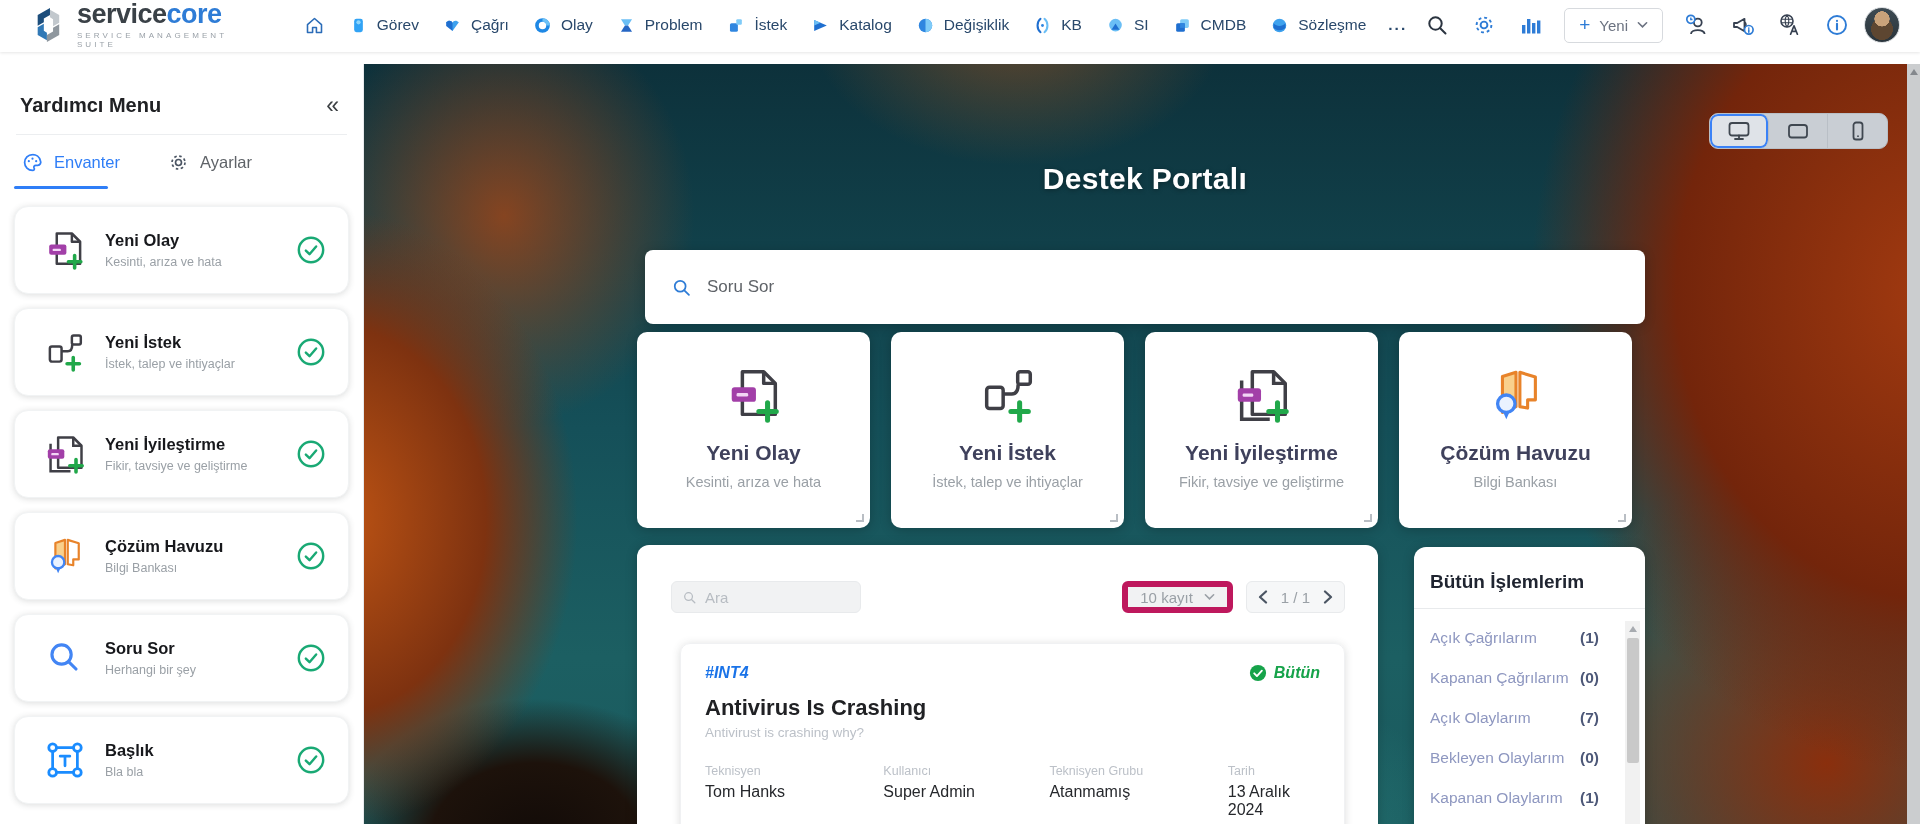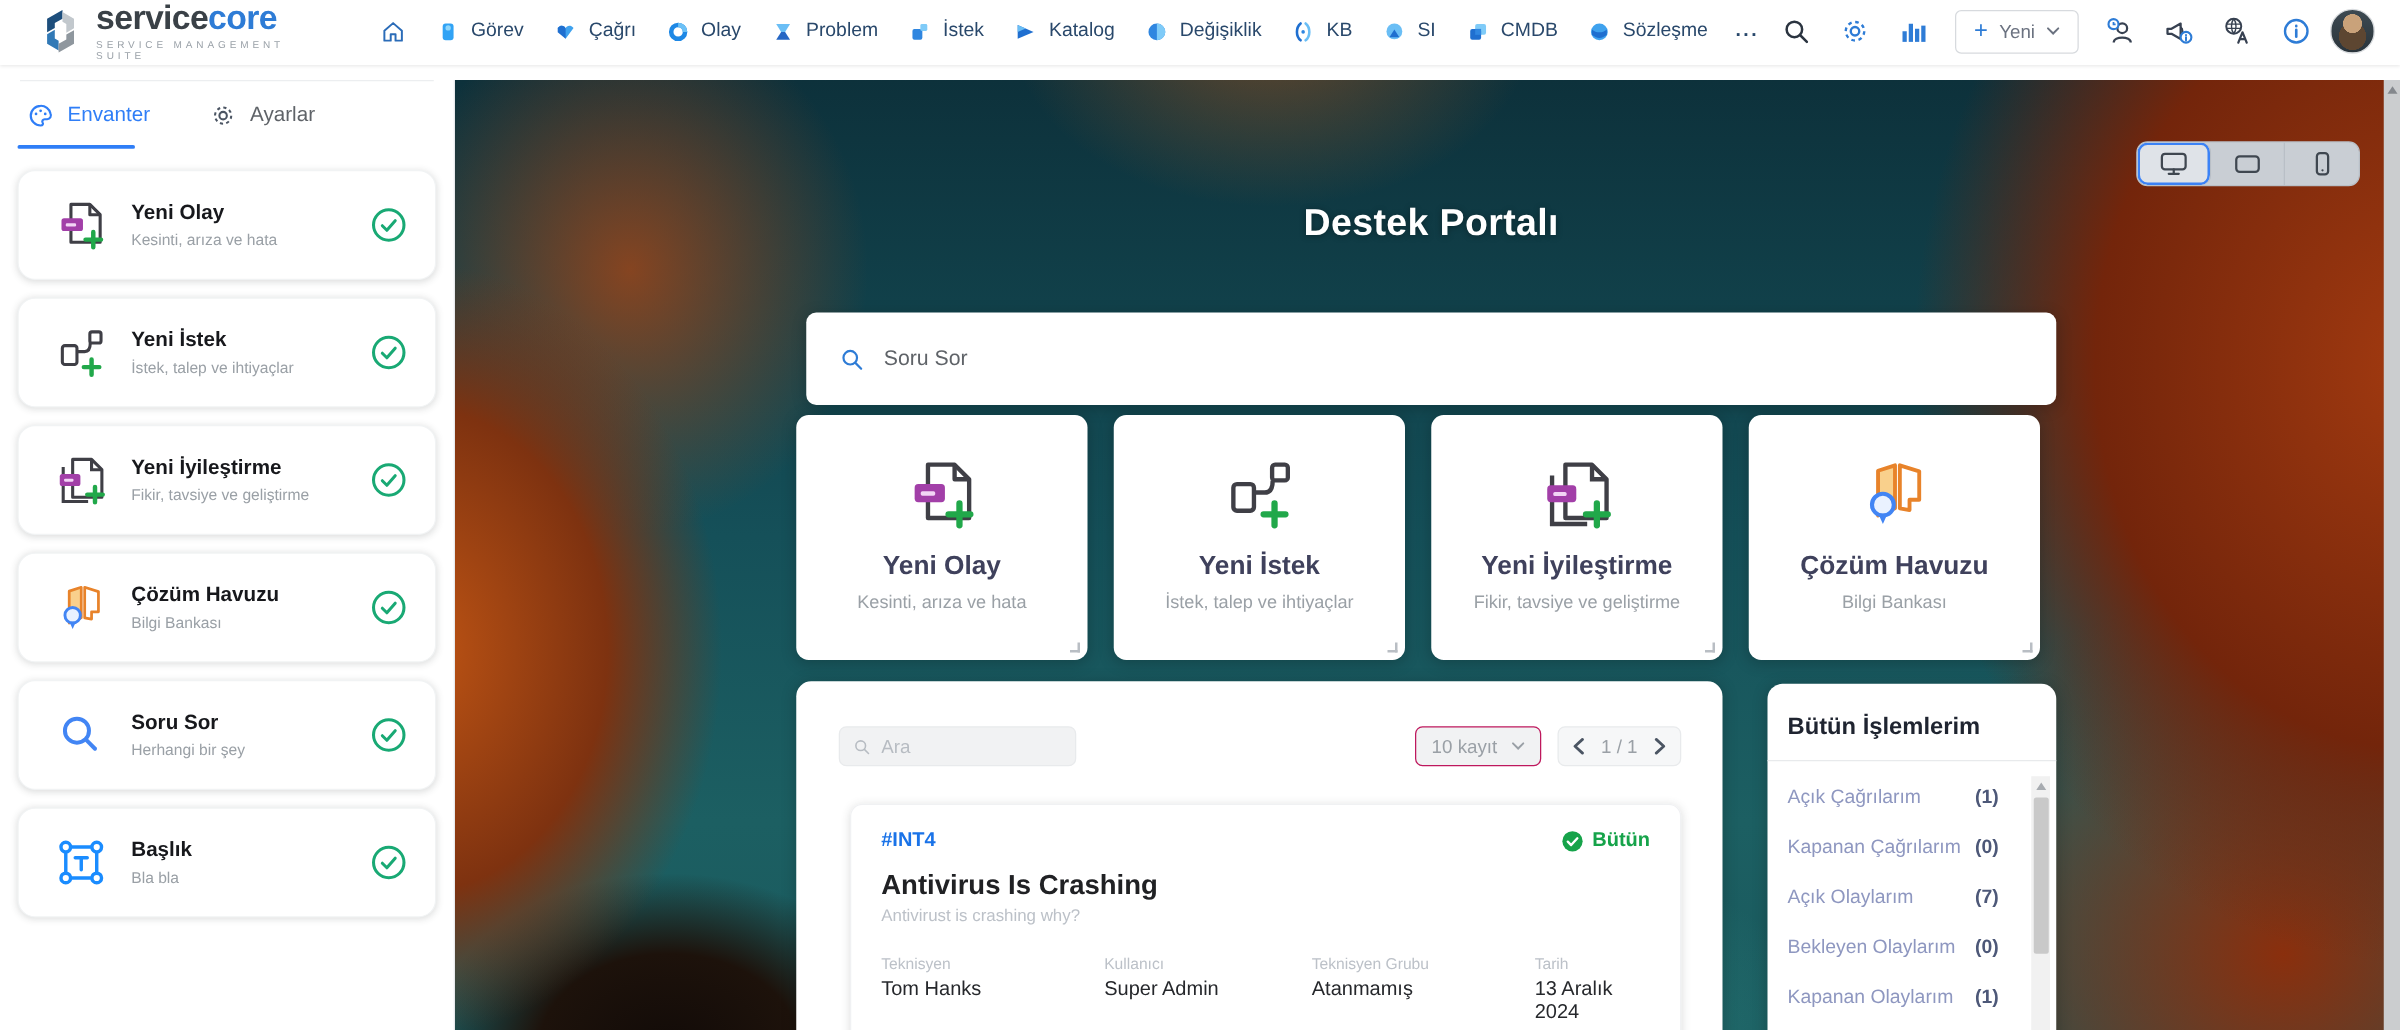--- a/index.html
+++ b/index.html
@@ -114,33 +114,33 @@
   .list-panel { position:absolute; left:273px; top:481px; width:741px; bottom:-14px; background:#fff;
     border-radius:12px 12px 0 0; box-shadow:0 2px 12px rgba(0,0,0,.22); }
   .list-toolbar { display:flex; align-items:center; padding:36px 33px 0 34px; }
   .ara-box { width:190px; height:32px; background:#f1f2f3; border:1px solid #e8eaec; border-radius:6px;
     display:flex; align-items:center; padding:0 10px; gap:8px; }
   .ara-box svg { width:15px; height:15px; color:#b7bcc2; flex:none; }
   .ara-box input { width:100%; border:none; outline:none; background:transparent; font-size:15px;
     color:#202124; font-family:inherit; }
   .ara-box input::placeholder { color:#b7bcc2; }
   .toolbar-right { margin-left:auto; display:flex; gap:13px; }
-  .kayit-select { height:32px; background:#f1f2f3; border:1px solid #be185d; border-radius:6px;
+  .kayit-select { height:32px; background:#f1f2f3; border:6px solid #be185d; border-radius:6px;
     display:flex; align-items:center; gap:11px; padding:0 12px; font-size:15px; color:#9aa0a6;
     cursor:pointer; }
   .kayit-select svg { width:11px; height:8px; color:#9aa0a6; }
   .pager { height:32px; background:#f6f7f8; border:1px solid #e8eaec; border-radius:6px;
     display:flex; align-items:center; padding:0 11px; gap:13px; }
   .pg-btn { display:flex; align-items:center; cursor:pointer; color:#4b5563; }
   .pg-btn svg { width:10px; height:14px; }
   .pg-label { font-size:15px; color:#9aa0a6; }
 
   .ticket { margin:30px 33px 0 43px; border:1px solid #f0f1f3; border-radius:10px;
     box-shadow:0 1px 8px rgba(60,64,67,.18); padding:20px 24px 24px; cursor:pointer; }
-  .ticket-top { display:flex; align-items:center; }
+  .ticket-top { display:flex; align-items:center;font-style:italic; }
   .ticket-id { color:#1a73e8; font-weight:700; font-size:16px; }
   .ticket-status { margin-left:auto; display:flex; align-items:center; gap:7px; color:#16a34a;
     font-weight:700; font-size:16px; }
   .ticket-status svg { width:18px; height:18px; }
   .ticket-title { margin-top:13px; font-size:22px; font-weight:700; color:#202124; }
   .ticket-desc { margin-top:4px; font-size:13.5px; color:#bcc1c8; }
   .ticket-fields { margin-top:24px; display:grid; grid-template-columns:29% 27% 29% auto; }
   .f-label { font-size:12.5px; color:#bcc1c8; }
   .f-value { margin-top:5px; font-size:16px; color:#26282c; }
 
@@ -463,20 +463,24 @@
       <div class="icon-btn">
           <svg>
             <use href="#ic-info"></use>
           </svg>
         </div>
       <div class="avatar"></div>
     </div>
   </header>
 
   <aside class="sidebar">
+    <div class="sidebar-header">
+      <div class="sidebar-title">Yardımcı Menu</div>
+      <div class="collapse-btn">«</div>
+    </div>
     <div class="sidebar-divider"></div>
 
     <div class="tabs">
       <div class="tab active">
         <svg style="color:#2f7ef7">
             <use href="#ic-palette"></use>
           </svg>
         <span>Envanter</span>
       </div>
       <div class="tab">

